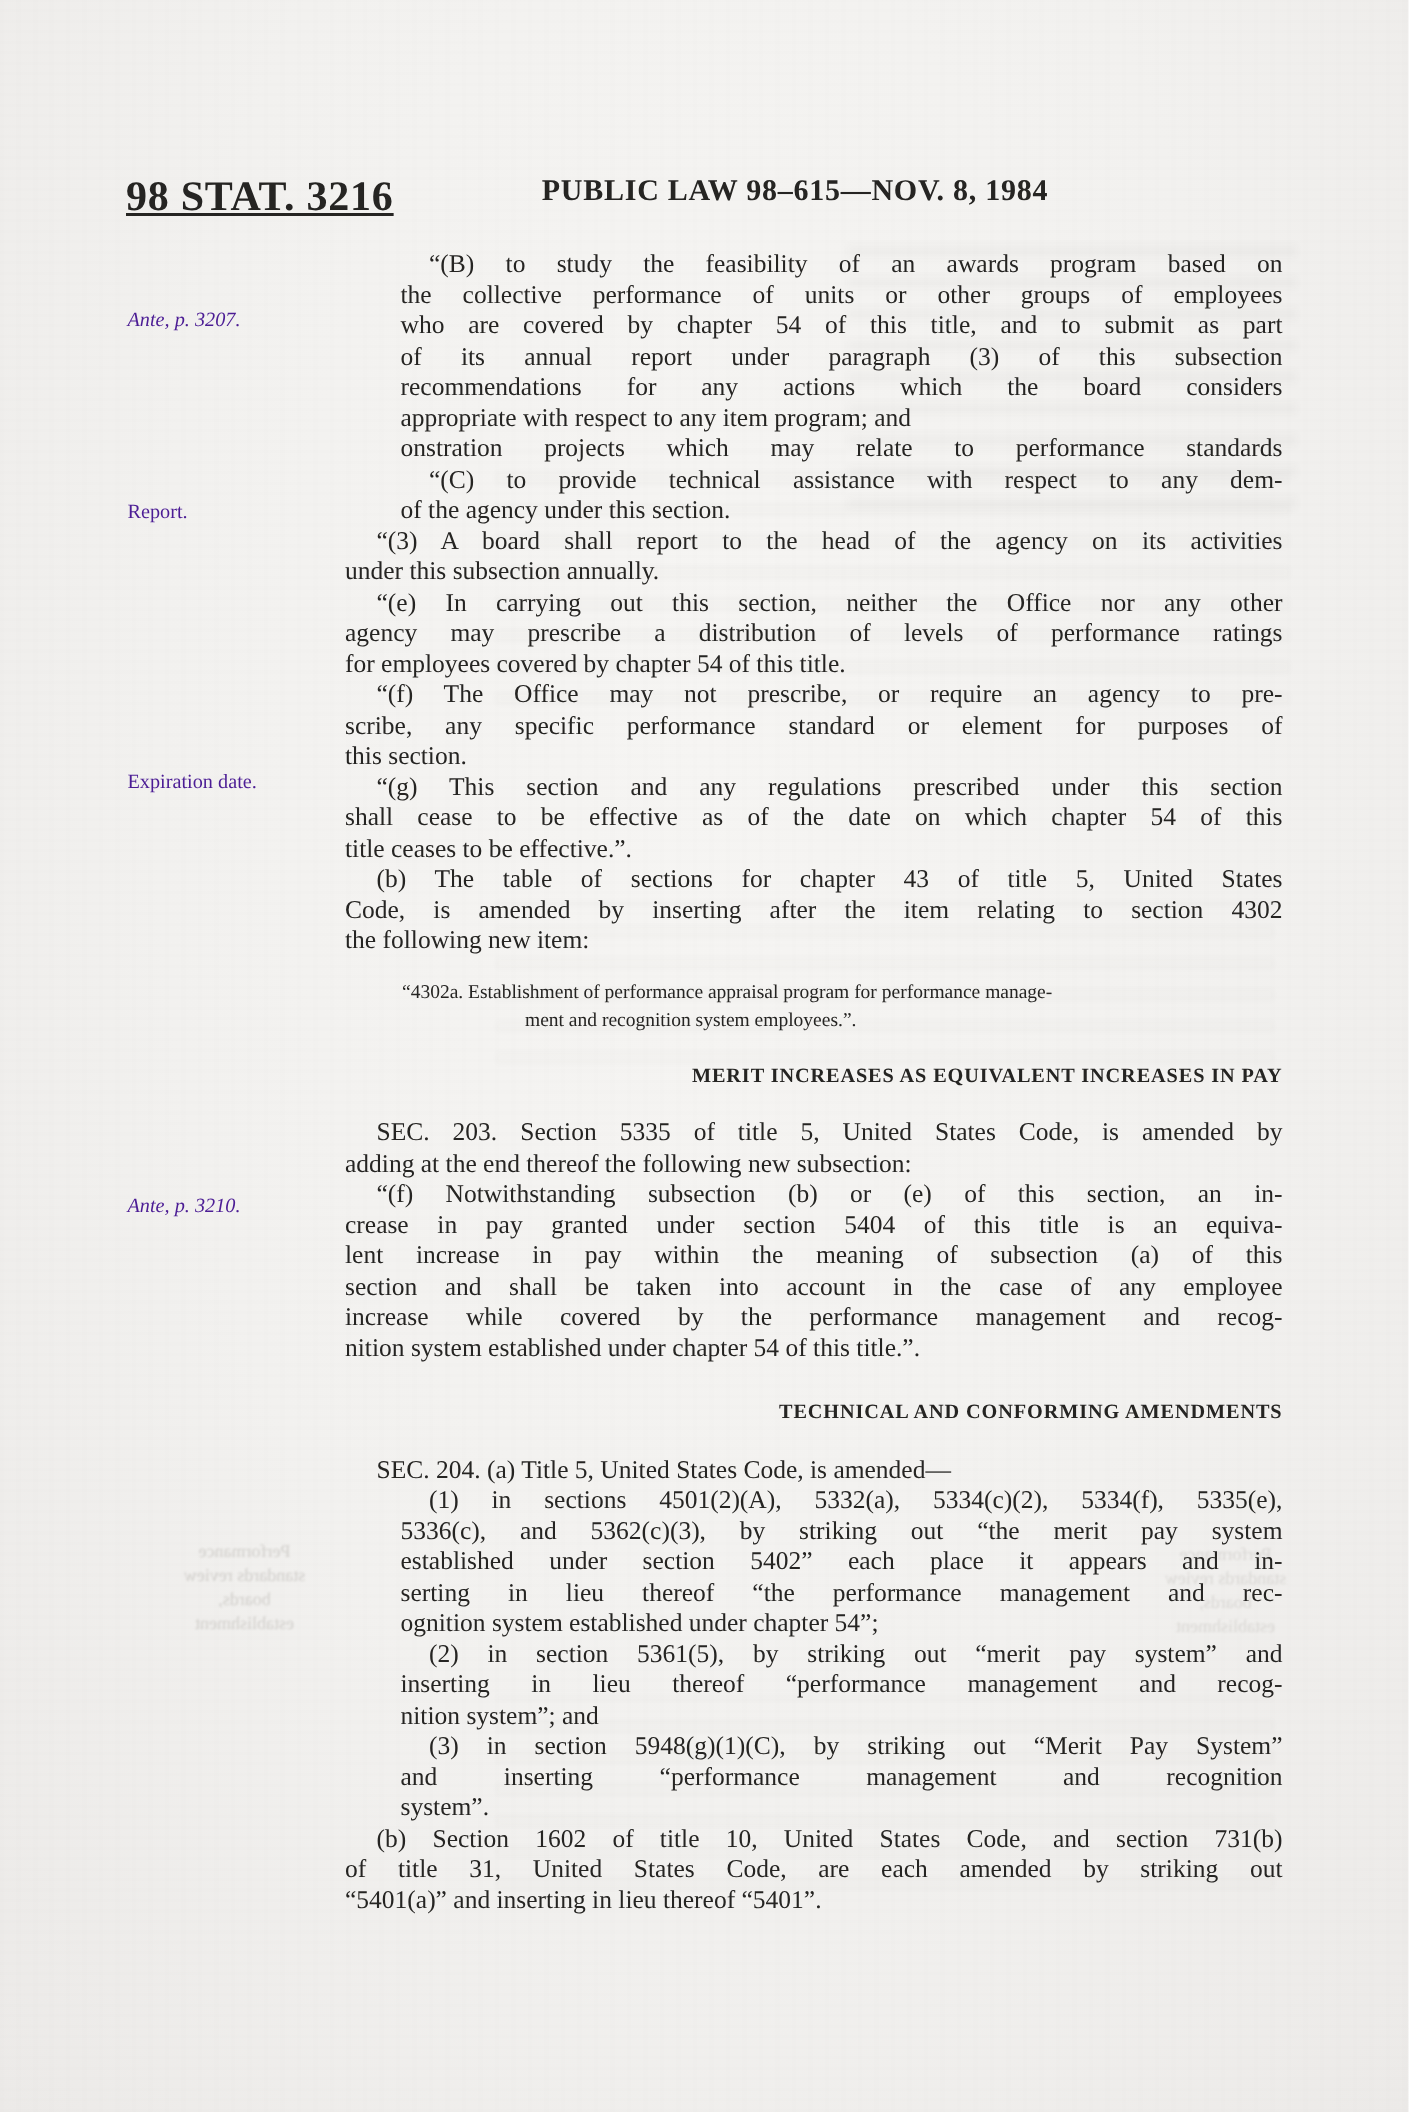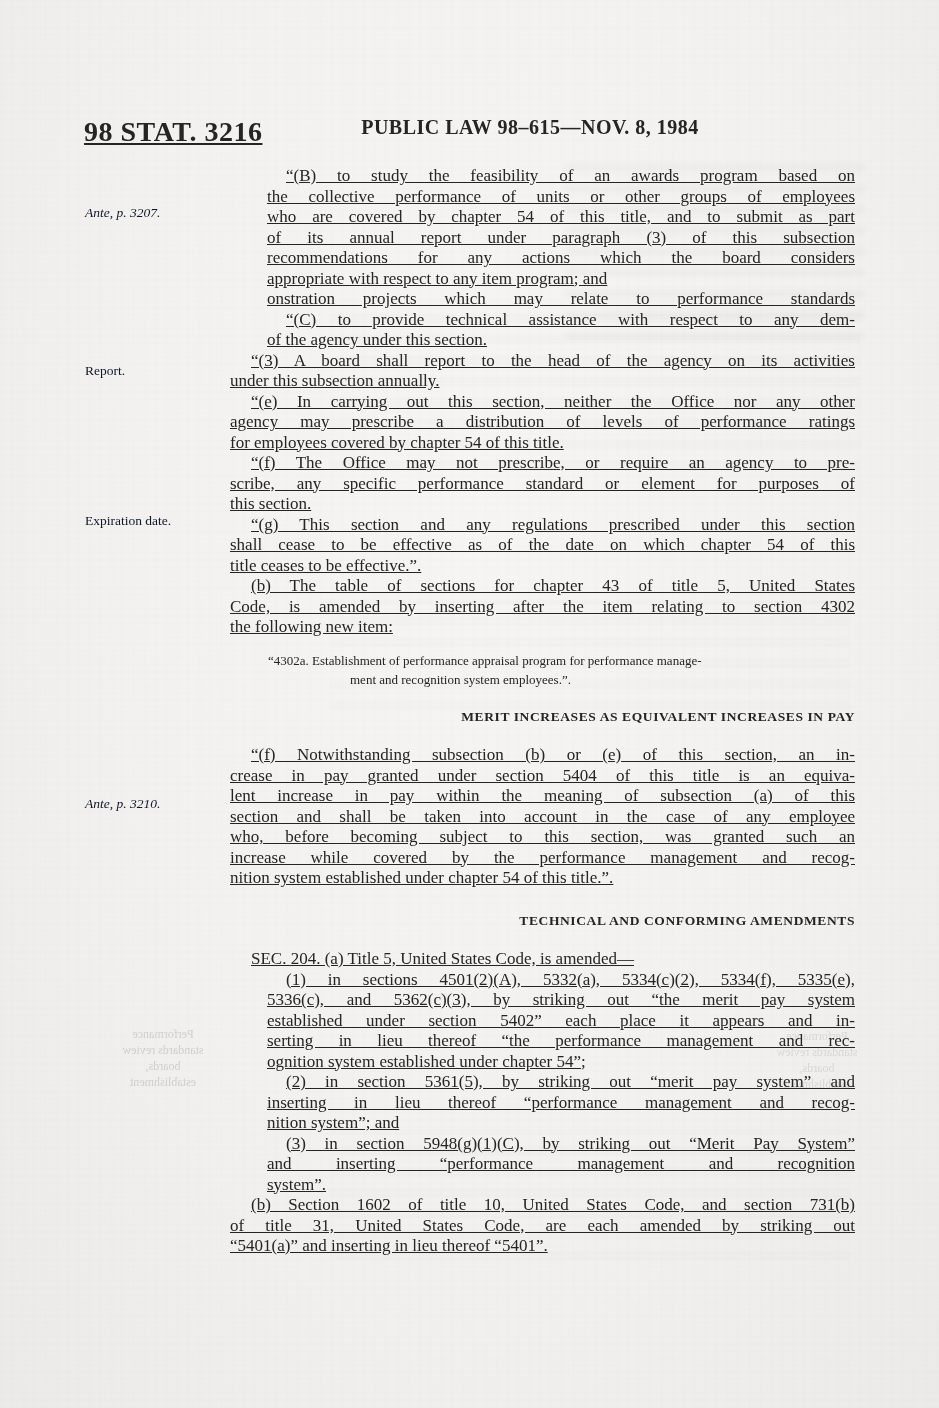--- a/index.html
+++ b/index.html
@@ -13,33 +13,33 @@
   
   .noise{position:absolute;inset:0;pointer-events:none;opacity:.5;
     background-image:
       repeating-linear-gradient(0deg, rgba(0,0,0,.012) 0 2px, transparent 2px 7px),
       repeating-linear-gradient(90deg, rgba(0,0,0,.008) 0 3px, transparent 3px 11px);
   }
   .header-stat{position:absolute;left:84px;top:116px;font-size:28px;font-weight:bold;letter-spacing:.5px;text-decoration:underline;}
   .header-title{position:absolute;left:230px;top:116px;width:600px;text-align:center;font-size:20px;font-weight:bold;letter-spacing:.5px;}
 
   .col{position:absolute;left:230px;top:166px;width:625px;font-size:17px;line-height:20.5px;}
-  .blk{margin:0;text-decoration:underline;}
+  .blk{margin:0;}
   .ln{min-height:20.5px;}
   .j{text-align:justify;text-align-last:justify;}
   .first{padding-left:21px;}
   .sub .ln{padding-left:37px;}
   .sub .first{padding-left:56px;}
   .excerpt{margin:13px 0 10px 0;font-size:13px;line-height:19px;}
   .excerpt .e1{padding-left:38px;}
   .excerpt .e2{padding-left:120px;}
   .hd{text-align:right;font-size:13.5px;font-weight:bold;letter-spacing:.6px;margin:18px 0 18px 0;}
   .hd2{margin-top:22px;}
 
-  .mnote{position:absolute;left:85px;width:150px;font-size:13.5px;color:#0f172a;}
+  .mnote{position:absolute;left:85px;width:150px;font-size:13.5px;color:#4c1d95;}
   .mnote.it{font-style:italic;}
 
   
   .ghost-note{position:absolute;font-size:12px;line-height:16px;color:#b7b4af;
     transform:scaleX(-1);filter:blur(.6px);opacity:.55;text-align:center;width:150px;}
   .ghost-note .gl{white-space:nowrap;}
   .g-left{left:88px;top:1026px;}
   .g-right{left:742px;top:1028px;opacity:.4;}
   .ghost-streak{position:absolute;pointer-events:none;filter:blur(2px);
     background:repeating-linear-gradient(0deg, rgba(60,58,55,.05) 0 9px, transparent 9px 21px);
@@ -56,21 +56,21 @@
 
   <div class="ghost-streak gs1"></div>
   <div class="ghost-streak gs2"></div>
   <div class="ghost-streak gs3"></div>
   <div class="ghost-streak gs4"></div>
 
   <div class="header-stat">98 STAT. 3216</div>
   <div class="header-title">PUBLIC LAW 98–615—NOV. 8, 1984</div>
 
   <div class="mnote it" style="top:205px;">Ante, p. 3207.</div>
-  <div class="mnote" style="top:363px;">Report.</div>
+  <div class="mnote" style="top:333px;">Report.</div>
   <div class="mnote" style="top:513px;">Expiration date.</div>
   <div class="mnote it" style="top:796px;">Ante, p. 3210.</div>
 
   <div class="ghost-note g-left">
     <div class="gl">Performance</div>
     <div class="gl">standards review</div>
     <div class="gl">boards,</div>
     <div class="gl">establishment</div>
   </div>
   <div class="ghost-note g-right">
@@ -126,27 +126,30 @@
       <div class="ln">the following new item:</div>
     </div>
 
     <div class="excerpt">
       <div class="e1">“4302a. Establishment of performance appraisal program for performance manage-</div>
       <div class="e2">ment and recognition system employees.”.</div>
     </div>
 
     <div class="hd">MERIT INCREASES AS EQUIVALENT INCREASES IN PAY</div>
 
+    <div class="blk">
+      <div class="ln j first">SEC. 203. Section 5335 of title 5, United States Code, is amended by</div>
+      <div class="ln">adding at the end thereof the following new subsection:</div>
+    </div>
 
     <div class="blk">
       <div class="ln j first">“(f) Notwithstanding subsection (b) or (e) of this section, an in-</div>
       <div class="ln j">crease in pay granted under section 5404 of this title is an equiva-</div>
       <div class="ln j">lent increase in pay within the meaning of subsection (a) of this</div>
       <div class="ln j">section and shall be taken into account in the case of any employee</div>
-      <div class="ln j">who, before becoming subject to this section, was granted such an</div>
       <div class="ln j">increase while covered by the performance management and recog-</div>
       <div class="ln">nition system established under chapter 54 of this title.”.</div>
     </div>
 
     <div class="hd hd2">TECHNICAL AND CONFORMING AMENDMENTS</div>
 
     <div class="blk">
       <div class="ln first">SEC. 204. (a) Title 5, United States Code, is amended—</div>
     </div>
 

